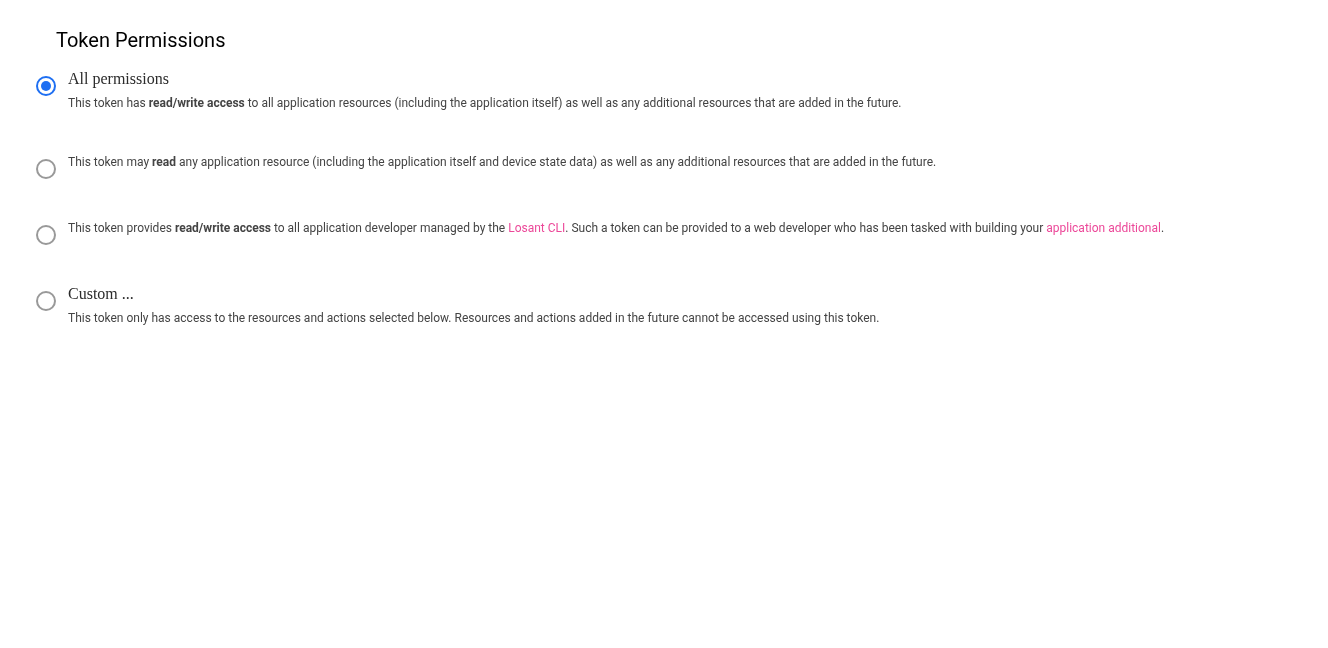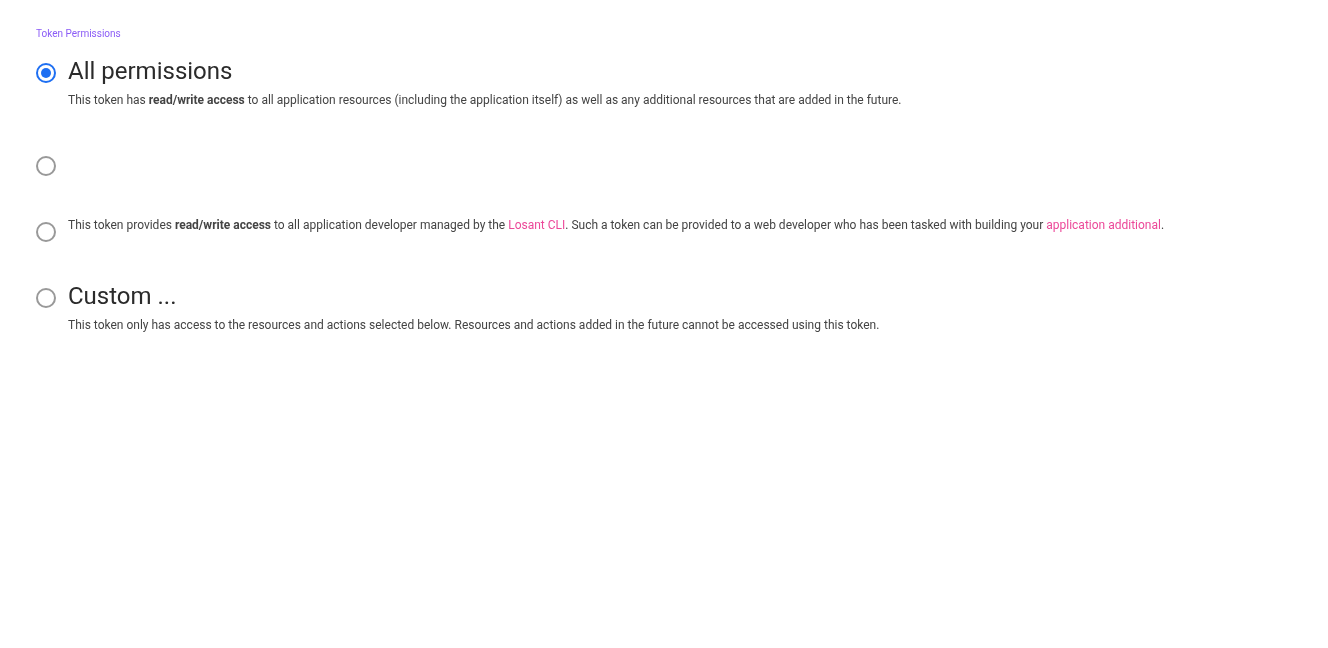--- a/index.html
+++ b/index.html
@@ -7,23 +7,24 @@
       margin: 0;
       padding: 0;
     }
     body {
       font-family: -apple-system, BlinkMacSystemFont, "Segoe UI", Roboto, Helvetica, Arial, sans-serif;
       background: #fff;
       padding: 28px 36px;
       color: #333;
     }
     .section-label {
-      color: #8b5cf6;
-      font-size: 10px;
+      color: #000000;
+      font-size: 20px;
       margin-bottom: 18px;
+      margin-left: 20px;
     }
     .options {
       display: flex;
       flex-direction: column;
       gap: 40px;
     }
     .option {
       display: flex;
       align-items: flex-start;
       gap: 12px;
@@ -50,25 +51,26 @@
       transform: translate(-50%, -50%);
       width: 10px;
       height: 10px;
       border-radius: 50%;
       background: #1e6ff2;
     }
     .option-body {
       flex: 1;
     }
     .option-title {
-      font-size: 24px;
+      font-size: 16px;
       color: #2b2b2b;
       font-weight: 400;
       margin-bottom: 6px;
       cursor: pointer;
+      font-family: Liberation Serif, serif;
     }
     .option-desc {
       font-size: 12px;
       line-height: 1.6;
       color: #444;
     }
     .option-desc strong {
       font-weight: 700;
     }
     .option-desc a {
@@ -88,20 +90,21 @@
     <div class="radio selected"></div>
     <div class="option-body">
       <div class="option-title">All permissions</div>
       <div class="option-desc"><span>This token has </span><strong>read/write access</strong><span> to all application resources (including the application itself) as well as any additional resources that are added in the future.</span></div>
     </div>
   </div>
 
   <div class="option">
     <div class="radio"></div>
     <div class="option-body">
+      <div class="option-desc"><span>This token may </span><strong>read</strong><span> any application resource (including the application itself and device state data) as well as any additional resources that are added in the future.</span></div>
     </div>
   </div>
 
   <div class="option">
     <div class="radio"></div>
     <div class="option-body">
       <div class="option-desc"><span>This token provides </span><strong>read/write access</strong><span> to all application developer managed by the </span><a>Losant CLI</a><span>. Such a token can be provided to a web developer who has been tasked with building your </span><a>application additional</a><span>.</span></div>
     </div>
   </div>
 

